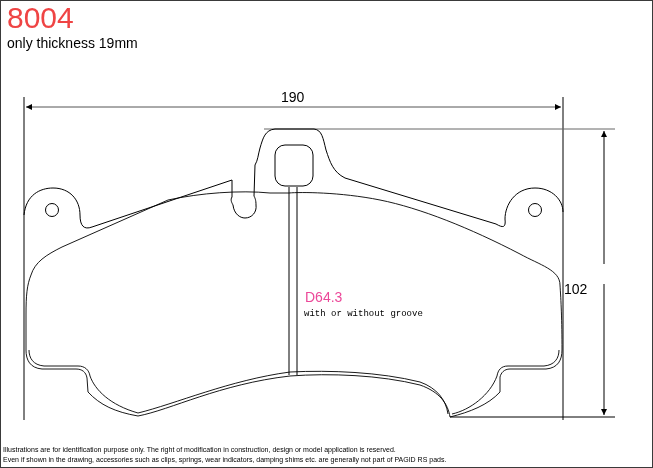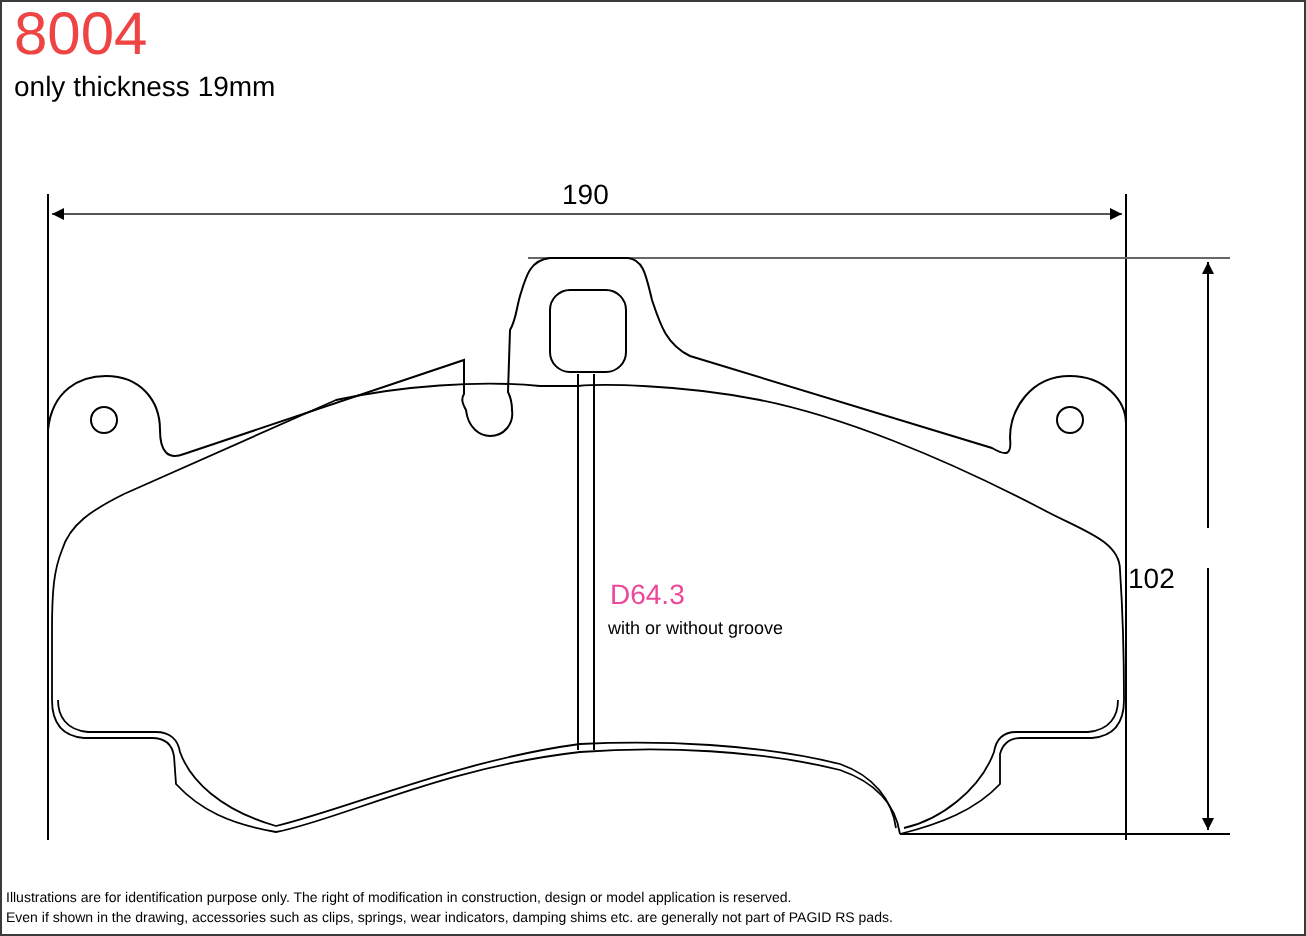--- a/index.html
+++ b/index.html
@@ -145,18 +145,18 @@
 
   <g stroke="#000" stroke-width="1" fill="none">
     <line x1="289" y1="187" x2="289" y2="375"></line>
     <line x1="297" y1="187" x2="297" y2="375"></line>
   </g>
 </svg>
 
 <div class="dim-label" style="left:281px; top:89px;">190</div>
 <div class="dim-label" style="left:564px; top:265px;margin-top:16px;">102</div>
 <div class="groove-label" style="left:305px; top:289px;">D64.3</div>
-<div class="groove-note" style="left:304px; top:309px;">with or without groove</div>
+<div class="groove-note" style="left:304px; top:309px;font-family:Liberation Mono, monospace;">with or without groove</div>
 
 <div class="footer">
   <div>Illustrations are for identification purpose only. The right of modification in construction, design or model application is reserved.</div>
   <div>Even if shown in the drawing, accessories such as clips, springs, wear indicators, damping shims etc. are generally not part of PAGID RS pads.</div>
 </div>
 
 </body></html>

